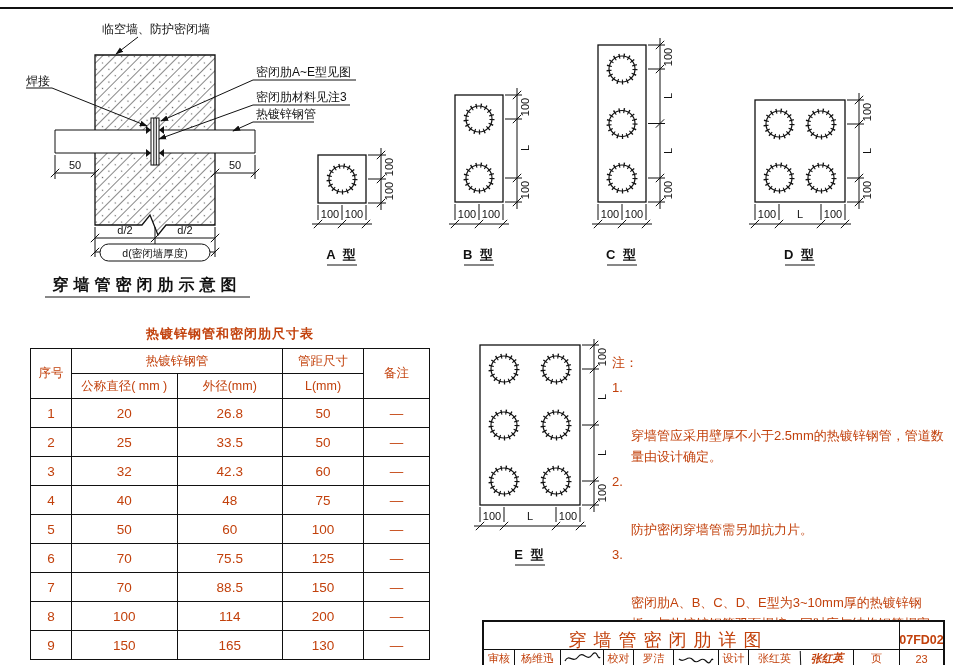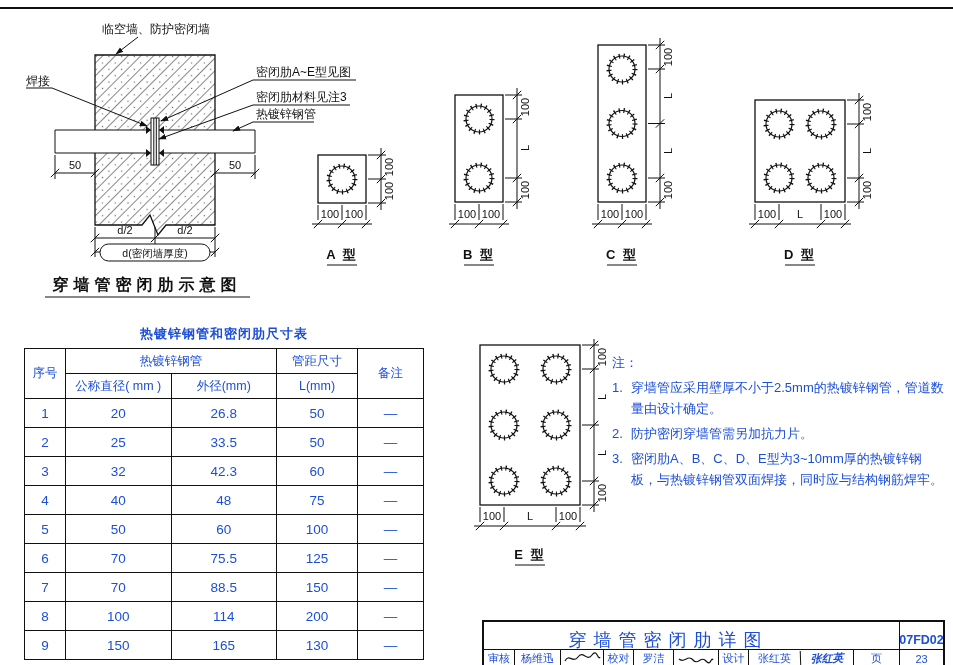--- a/index.html
+++ b/index.html
@@ -1,44 +1,44 @@
 <!DOCTYPE html>
 <html><head>
 <meta charset="utf-8">
 <style>
   html,body{margin:0;padding:0;background:#e8e8e8;}
   .sheet{position:relative;width:953px;height:665px;background:#ffffff;overflow:hidden;
-         font-family:"Liberation Sans","DejaVu Sans",sans-serif;color:#1d4ed8;}
+         font-family:"Liberation Sans","DejaVu Sans",sans-serif;color:#c2410c;}
   .abs{position:absolute;}
   .top-rule{left:0;top:7px;width:953px;height:2px;background:#111;}
 
   
   .dwg line{stroke:#111;stroke-width:1;}
   .dwg polyline{fill:none;stroke:#111;stroke-width:1;}
   .dwg text{fill:#111;font-family:"Liberation Sans","DejaVu Sans",sans-serif;font-size:11px;}
   .dwg .cjk{font-size:12px;}
   .dwg .plbl{font-size:13px;font-weight:bold;letter-spacing:2px;}
   .dwg .dtitle{font-size:16px;font-weight:bold;letter-spacing:5px;}
 
   
-  .tbl-wrap{left:24px;top:325px;width:400px;}
+  .tbl-wrap{left:30px;top:325px;width:400px;}
   .tbl-title{text-align:center;font-size:13px;font-weight:700;letter-spacing:1px;margin-bottom:5px;}
   table.tbl{border-collapse:collapse;width:400px;table-layout:fixed;}
   table.tbl td{border:1px solid #111;text-align:center;vertical-align:middle;
                font-size:13.5px;padding:0;overflow:hidden;white-space:nowrap;}
   table.tbl tr.hrow td{font-size:12.5px;height:24px;}
   table.tbl tr.drow{height:29px;}
   .w-seq{width:40px;margin-left:16px;} .w-dn{width:110px;} .w-od{width:105px;margin-top:26px;} .w-l{width:80px;} .w-rem{width:65px;}
 
   
   .notes{left:612px;top:352px;width:332px;font-size:13px;line-height:21px;}
   .notes-title{margin-bottom:4px;}
   .note-item{display:flex;margin-bottom:4px;}
   .note-num{flex:none;width:19px;}
-  .note-text{flex:1;}
+  .note-text{flex:1;margin-top:48px;}
 
   
   .tb{left:482px;top:620px;width:463px;border:2px solid #111;box-sizing:border-box;background:#fff;}
   .tb-r1{display:grid;grid-template-columns:1fr 46px 44px;height:27px;}
   .tb-r2{display:grid;grid-template-columns:30px 46px 43px 30px 40px 45px 30px 52px 1fr 46px 44px;
          height:17px;border-top:1px solid #111;}
   .tb-r1>div,.tb-r2>div{display:flex;align-items:center;justify-content:center;
          border-left:1px solid #111;overflow:hidden;white-space:nowrap;}
   .tb-r1>div:first-child,.tb-r2>div:first-child{border-left:none;}
   .tb-title{font-size:18px;font-weight:400;letter-spacing:7px;}

